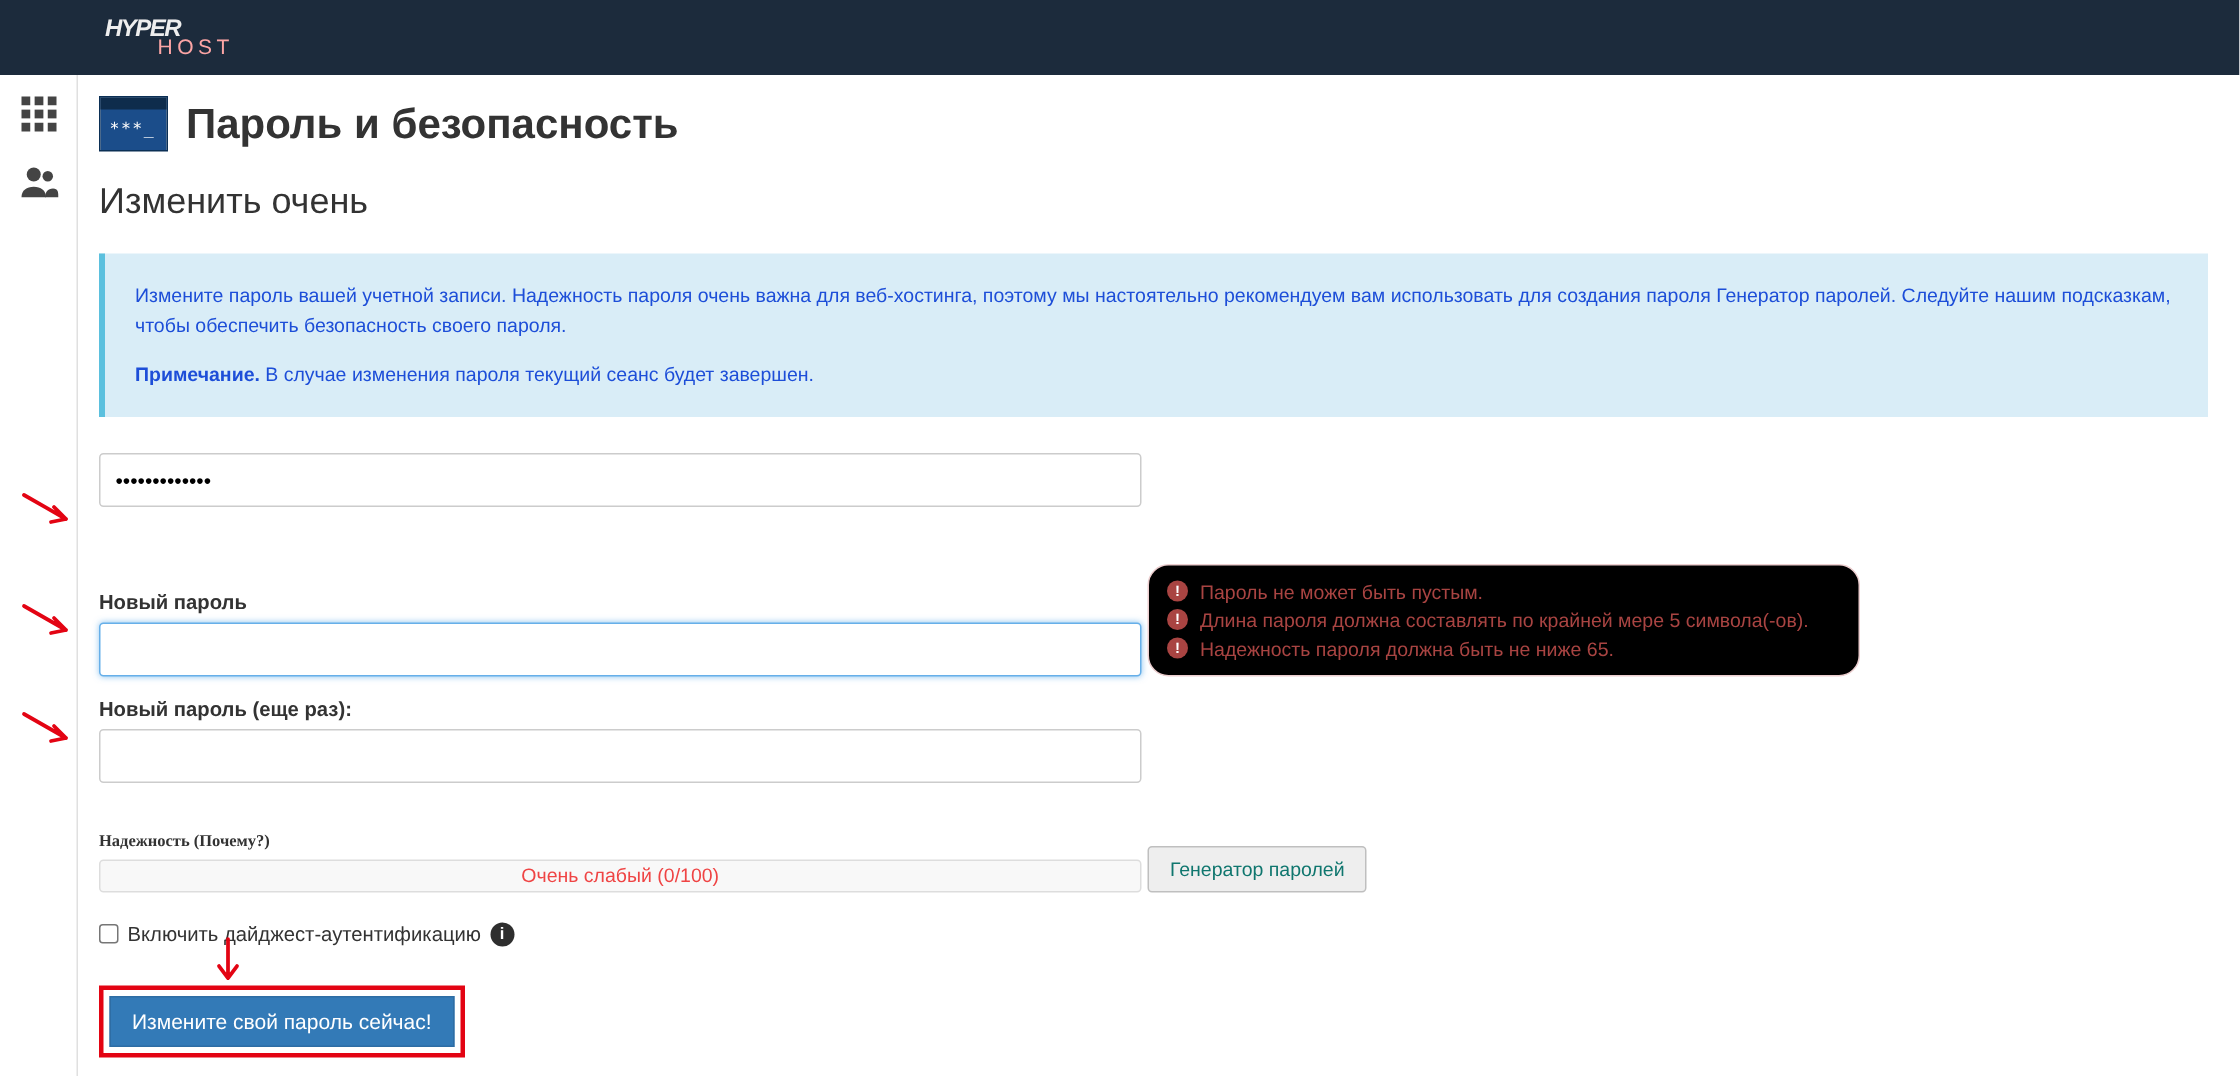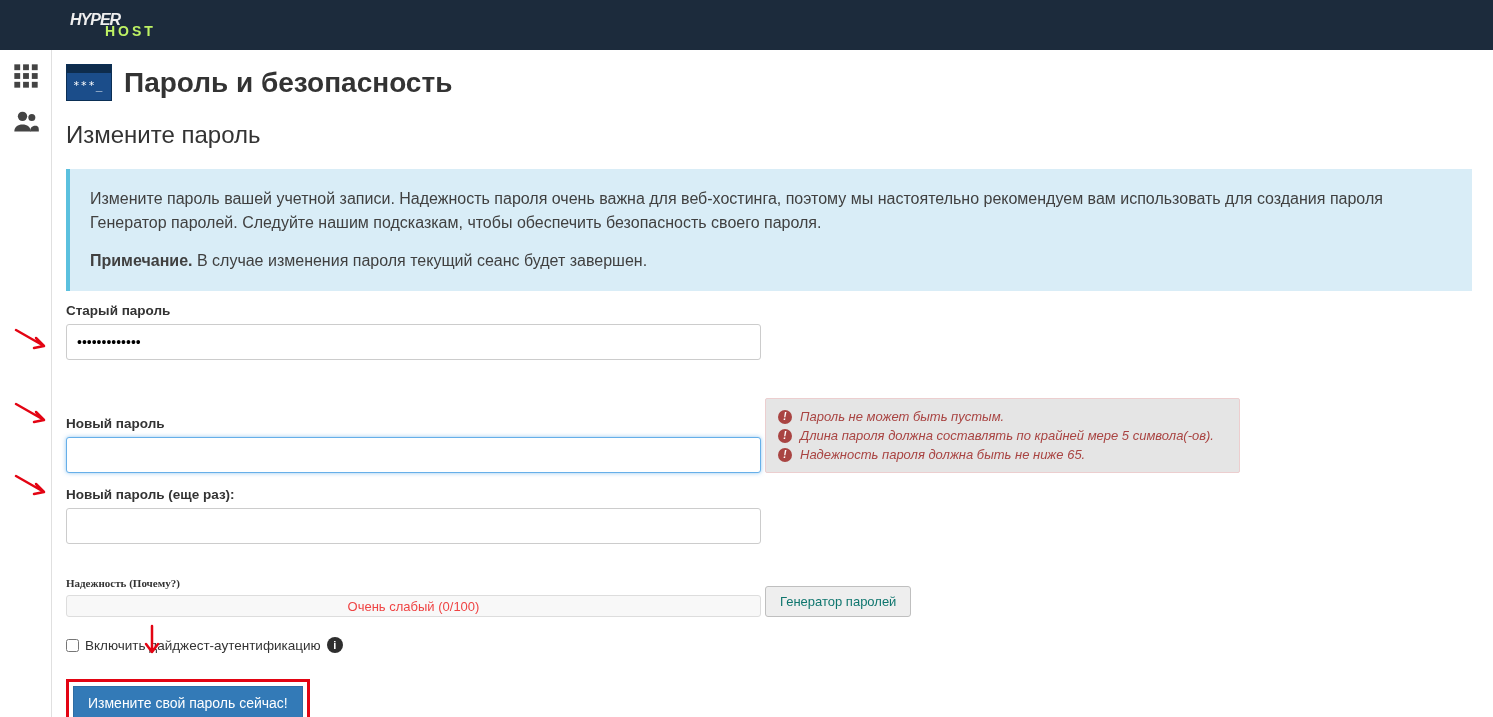--- a/index.html
+++ b/index.html
@@ -18,21 +18,21 @@
       padding-left: 70px;
     }
     .logo {
       color: #eee;
       font-style: italic;
       font-weight: 600;
       letter-spacing: -1px;
       line-height: 0.75;
     }
     .logo .l1 { font-size: 16px; display: block; }
-    .logo .l2 { font-size: 14px; display: block; padding-left: 35px; letter-spacing: 3px; font-weight: 700; font-style: normal; color: #bef264;}
+    .logo .l2 { font-size: 14px; display: block; padding-left: 35px; letter-spacing: 3px; font-weight: 400; font-style: normal; color: #fca5a5;}
     .layout { display: flex; }
     .side-icons {
       width: 52px;
       min-width: 52px;
       padding-top: 12px;
       display: flex;
       flex-direction: column;
       align-items: center;
       gap: 14px;
       color: #444;
@@ -65,23 +65,23 @@
     .page-icon::after {
       content:"***_"; position:absolute; left:6px; top:14px;
       color:#fff; font-size:11px; letter-spacing:1px; font-family: monospace;
     }
     .page-title { font-size: 28px; font-weight: 700; color:#333; }
     .section-title { font-size: 24px; font-weight: 400; margin-bottom: 20px; color:#333;}
     .info-callout {
       background: #d9edf7;
       border-left: 4px solid #5bc0de;
       padding: 18px 20px;
-      margin-bottom: 12px;
-      color: #404040;
-      font-size: 16px;
+      margin-bottom: 24px;
+      color: #1d4ed8;
+      font-size: 13px;
       line-height: 1.5;
     }
     .info-callout p { margin: 0; }
     .info-callout .note { margin-top: 14px; }
     .form-row { margin-bottom: 20px; position: relative;}
     .side-by { display: flex; align-items: flex-end; gap: 4px; flex-wrap: wrap;}
     .left-col { width: 695px; }
     .right-col { flex: 0 0 470px; }
     label.field-label {
       display: block;
@@ -96,26 +96,25 @@
       padding: 6px 10px;
       border: 1px solid #ccc;
       border-radius: 3px;
       font-size: 14px;
     }
     .text-input.focused-blue {
       border: 1px solid #66afe9;
       box-shadow: 0 0 4px rgba(102,175,233,.7);
     }
     .error-box {
-      background: #e5e5e5;
+      background: #000000;
       border: 1px solid #eccecf;
-      border-radius: 2px;
+      border-radius: 14px;
       padding: 8px 12px;
       width: 475px;
-      font-style: italic;
     }
     .error-item {
       display: flex;
       align-items: center;
       gap: 8px;
       color: #a94442;
       font-size: 13px;
       padding: 2px 0;
     }
     .error-icon {
@@ -235,31 +234,30 @@
       <svg viewBox="0 0 20 34">
           <path d="M10 2 L10 28 M10 28 L4 20 M10 28 L16 20" stroke="#e30413" stroke-width="2.5" fill="none" stroke-linecap="round"></path>
         </svg>
     </div>
 
     <div class="page-title-row">
       <div class="page-icon"></div>
       <h1 class="page-title">Пароль и безопасность</h1>
     </div>
 
-    <h2 class="section-title">Измените пароль</h2>
+    <h2 class="section-title">Изменить очень</h2>
 
     <div class="info-callout">
       <p>Измените пароль вашей учетной записи. Надежность пароля очень важна для веб-хостинга, поэтому мы настоятельно рекомендуем вам использовать для создания пароля Генератор паролей. Следуйте нашим подсказкам, чтобы обеспечить безопасность своего пароля.</p>
       <p class="note">
         <strong>Примечание.</strong><span> В случае изменения пароля текущий сеанс будет завершен.</span>
       </p>
     </div>
 
     <div class="form-row">
-      <label class="field-label">Старый пароль</label>
       <input type="password" class="text-input" value="•••••••••••••" style="">
     </div>
 
     <div class="form-row side-by">
       <div class="left-col">
         <label class="field-label">Новый пароль</label>
         <input type="password" class="text-input focused-blue" value="" style="">
       </div>
       <div class="right-col" style="padding-top:18px;">
         <div class="error-box">

